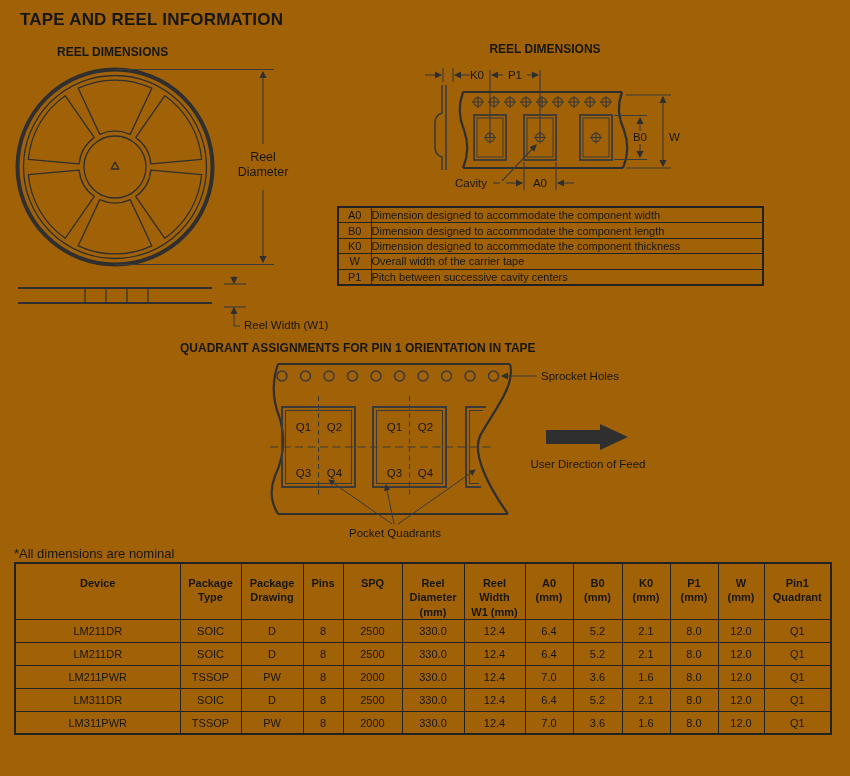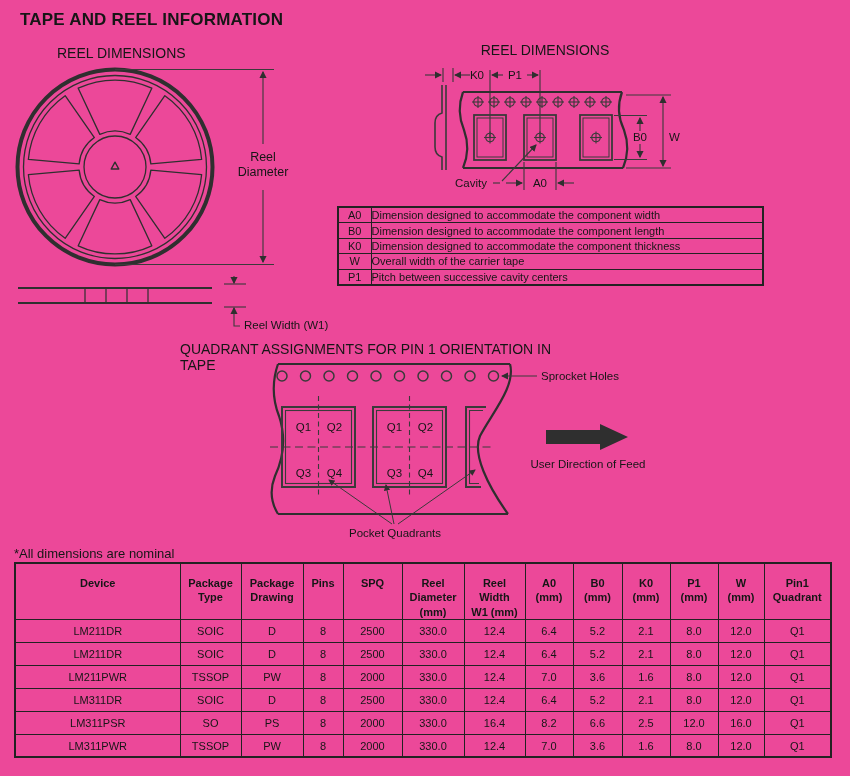--- a/index.html
+++ b/index.html
@@ -1,20 +1,20 @@
 <!DOCTYPE html>
 <html><head>
 <meta charset="utf-8">
 <style>
   html,body{margin:0;padding:0;background:#fff;}
-  .page{position:relative;width:850px;height:776px;background:#ec4899;overflow:hidden;
+  .page{position:relative;width:850px;height:776px;background:#a16207;overflow:hidden;
         font-family:"Liberation Sans",sans-serif;color:#161616;}
   .abs{position:absolute;}
   .title{font-size:17px;font-weight:bold;letter-spacing:.2px;}
-  .h2{font-size:14px;font-weight:normal;}
+  .h2{font-size:12px;font-weight:bold;}
   .note{font-size:13px;}
   svg{overflow:visible;}
   svg text{font-family:"Liberation Sans",sans-serif;fill:#161616;font-size:11.5px;}
   svg .lbl{font-size:11.5px;}
   svg .big{font-size:12.5px;}
   
   table.legend{border-collapse:collapse;width:427px;table-layout:fixed;border:2px solid #222;}
   table.legend td{border:1.5px solid #222;font-size:11px;height:14.4px;padding:0 0;
                   line-height:1.1;vertical-align:middle;}
   table.legend td.sym{text-align:center;padding:0;}
@@ -379,35 +379,20 @@
           <td>330.0</td>
           <td>12.4</td>
           <td>6.4</td>
           <td>5.2</td>
           <td>2.1</td>
           <td>8.0</td>
           <td>12.0</td>
           <td>Q1</td>
         </tr>
         <tr>
-          <td>LM311PSR</td>
-          <td>SO</td>
-          <td>PS</td>
-          <td>8</td>
-          <td>2000</td>
-          <td>330.0</td>
-          <td>16.4</td>
-          <td>8.2</td>
-          <td>6.6</td>
-          <td>2.5</td>
-          <td>12.0</td>
-          <td>16.0</td>
-          <td>Q1</td>
-        </tr>
-        <tr>
           <td>LM311PWR</td>
           <td>TSSOP</td>
           <td>PW</td>
           <td>8</td>
           <td>2000</td>
           <td>330.0</td>
           <td>12.4</td>
           <td>7.0</td>
           <td>3.6</td>
           <td>1.6</td>

